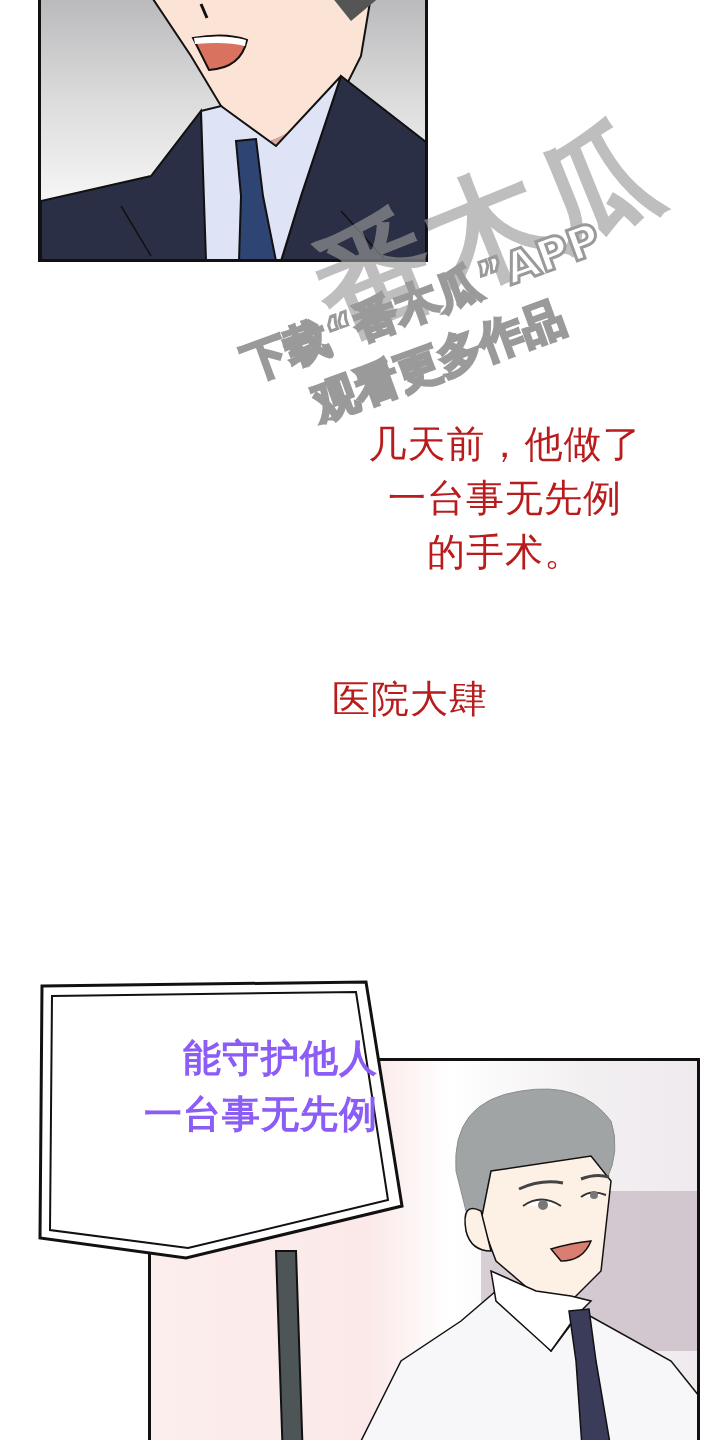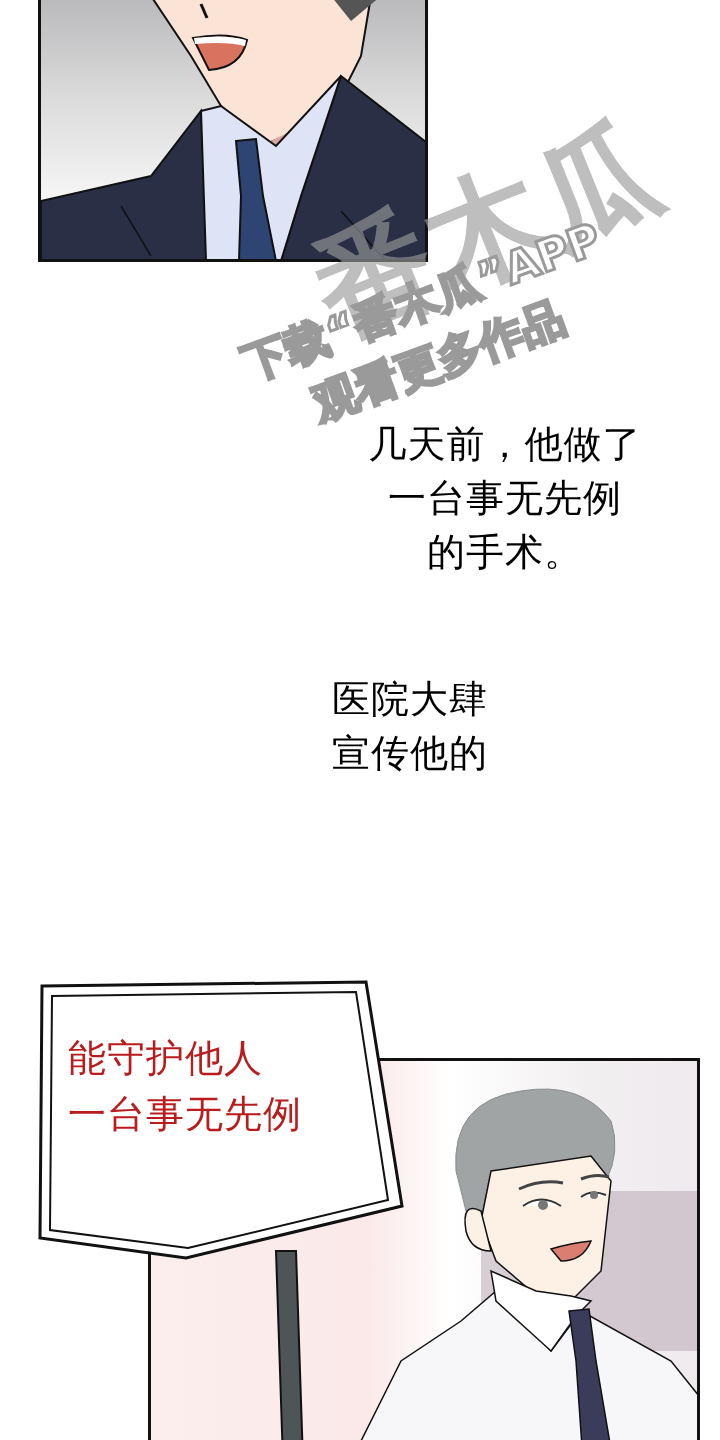--- a/index.html
+++ b/index.html
@@ -10,34 +10,34 @@
   
   .panel-top { left:38px; top:-4px; width:390px; height:266px;
     border:3px solid #111; border-top:none; box-sizing:border-box; overflow:hidden;
     background:linear-gradient(180deg,#b9b9bb 0%,#dcdcdd 40%,#f4f4f5 75%,#ffffff 100%); }
   .panel-top svg { position:absolute; left:0; top:0; }
 
   
   .watermark { left:230px; top:20px; width:460px; height:420px; pointer-events:none; }
 
   
-  .narr { color:#000000; font-size:38px; line-height:54px; font-weight:500; letter-spacing:1px; text-align:center; }
+  .narr { color:#b91c1c; font-size:38px; line-height:54px; font-weight:500; letter-spacing:1px; text-align:center; }
   .narr1 { left:320px; top:417px; width:370px; }
   .narr2 { left:290px; top:672px; width:240px; text-align:center; }
 
   
   .panel-bot { left:148px; top:1058px; width:552px; height:400px;
     border:3px solid #111; border-bottom:none; box-sizing:border-box; overflow:hidden;
     background:linear-gradient(90deg,#fbeeed 0%,#fbe9e9 40%,#ffffff 55%,#f2eff1 80%,#efeaee 100%); }
   .panel-bot svg { position:absolute; left:0; top:0; }
 
   
   .caption-box { left:36px; top:976px; width:370px; height:290px; }
-  .caption-text { left:68px; top:1030px; width:310px; color:#b91c1c; font-size:38px; line-height:56px;
-    text-align:left; font-weight:400; letter-spacing:1px; }
+  .caption-text { left:68px; top:1030px; width:310px; color:#8b5cf6; font-size:38px; line-height:56px;
+    text-align:right; font-weight:700; letter-spacing:1px; }
 </style>
 </head>
 <body>
 
 <div class="abs panel-top">
   <svg width="390" height="266" viewBox="0 0 390 266">
 
     <path d="M110 0 L330 0 L320 60 L300 100 L270 130 L220 150 L180 110 L150 60 Z" fill="#fbe3d6" stroke="#111" stroke-width="2"></path>
     <path d="M180 110 L220 150 L270 125 L300 95 L310 140 L240 185 Z" fill="#d9a49c"></path>
 
@@ -71,21 +71,20 @@
 </svg>
 
 <div class="abs narr narr1">
   <div>几天前，他做了</div>
   <div>一台事无先例</div>
   <div>的手术。</div>
 </div>
 
 <div class="abs narr narr2">
   <div>医院大肆</div>
-  <div>宣传他的</div>
 </div>
 
 <div class="abs panel-bot">
   <svg width="552" height="400" viewBox="0 0 552 400">
 
     <rect x="0" y="0" width="552" height="400" fill="none"></rect>
     <rect x="330" y="130" width="222" height="160" fill="#b9aab4" opacity="0.55"></rect>
 
     <path d="M125 190 L145 190 L152 400 L132 400 Z" fill="#4e5556" stroke="#111" stroke-width="2"></path>
 

